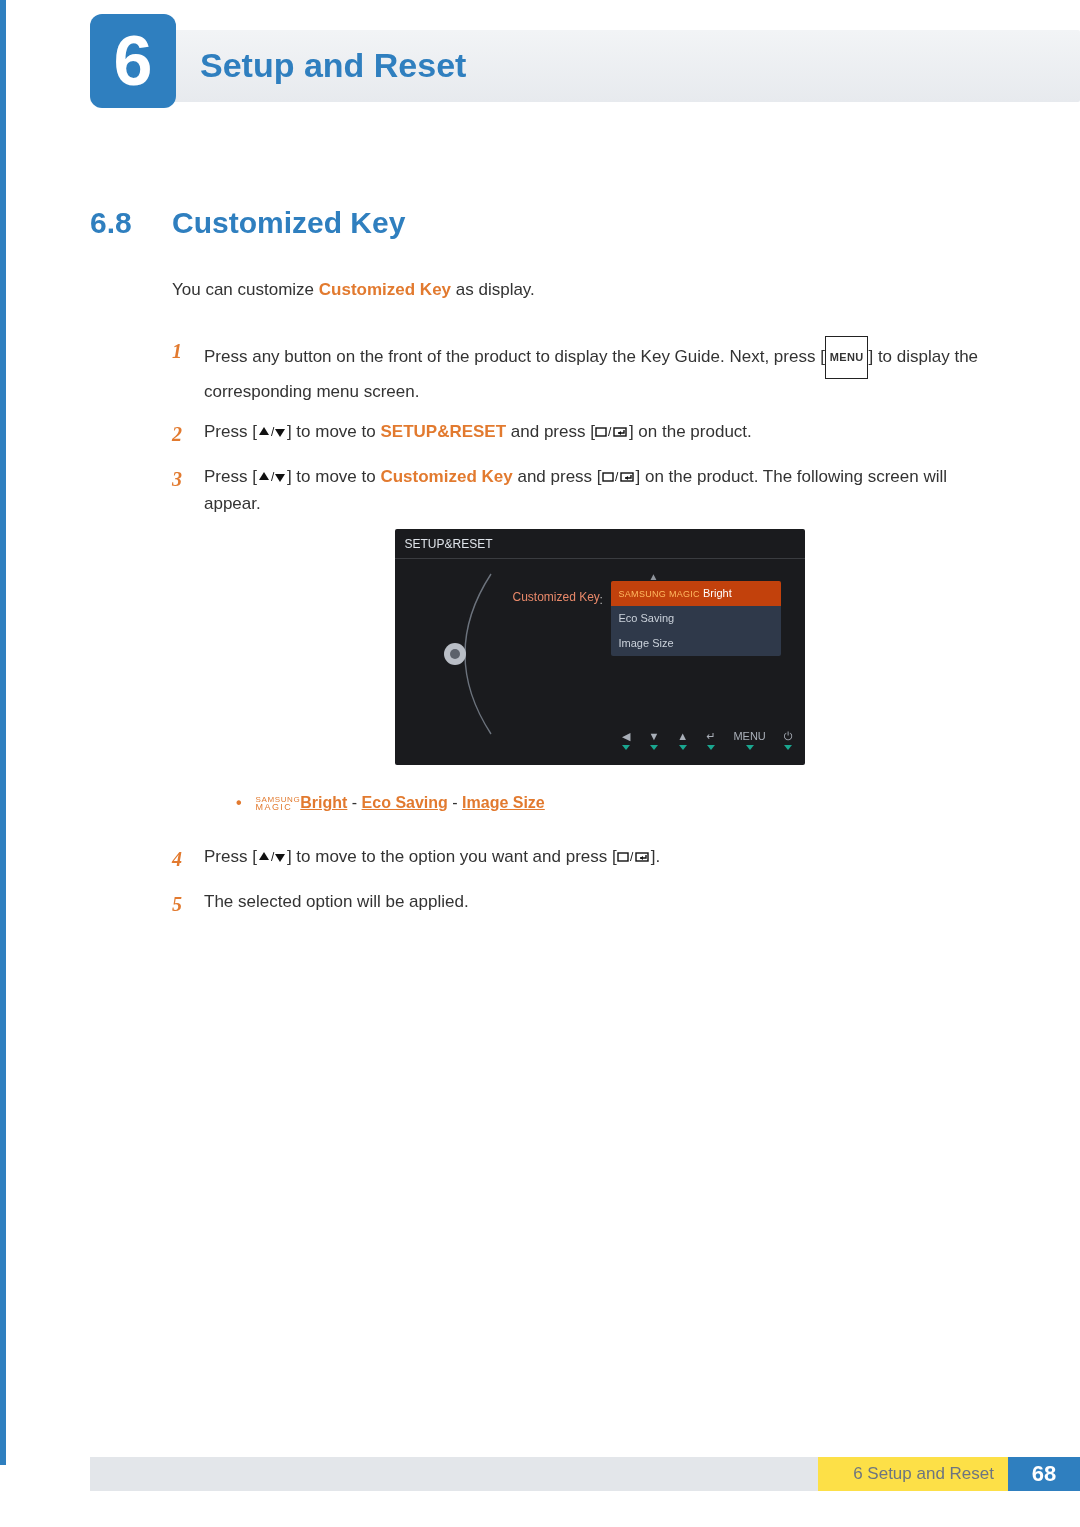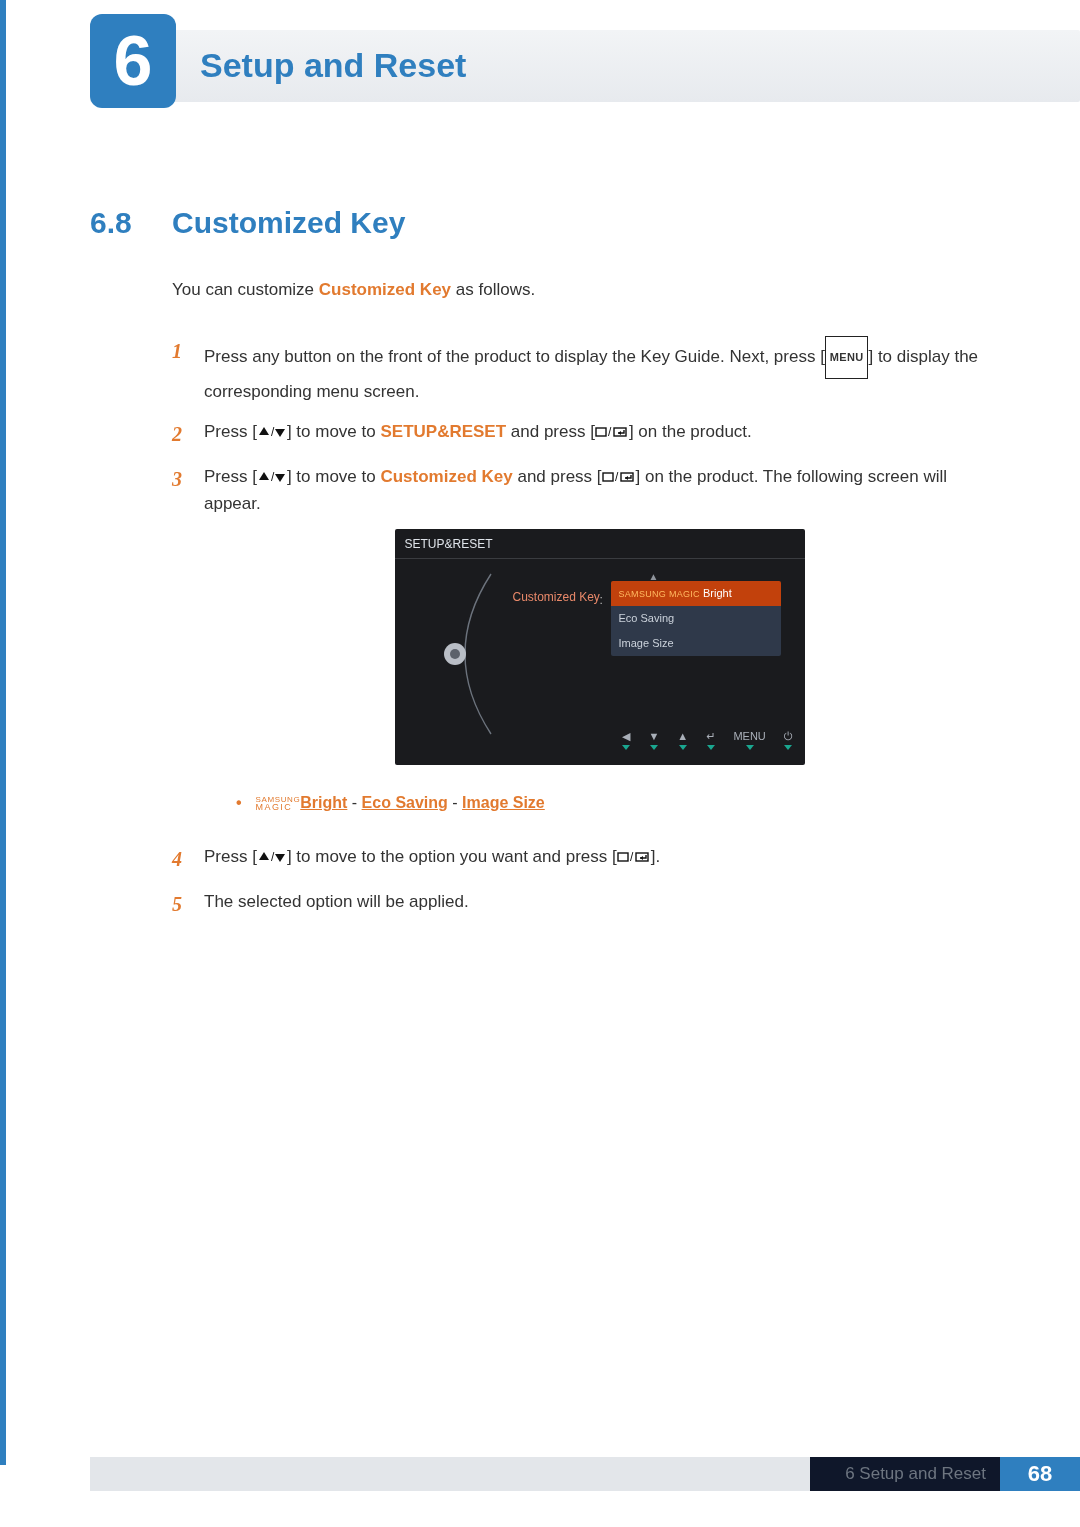--- a/index.html
+++ b/index.html
@@ -114,43 +114,43 @@
   .samsung-magic .sm1 { display:block; font-size:8px; color:#e27a2f; letter-spacing:.6px; }
   .samsung-magic .sm2 { display:block; font-size:9px; color:#e27a2f; letter-spacing:1.4px; }
   .ul { text-decoration: underline; text-decoration-color:#e27a2f; }
 
   
   .footer {
     position: absolute; left: 90px; right: 0; bottom: 36px; height: 34px;
     display:flex;
   }
   .footer-left { flex:1; background:#e3e6ea; }
-  .footer-mid { width: 190px; background:#0f172a; display:flex; align-items:center; justify-content:flex-end; padding-right:14px; color:#6d7580; font-size:17px; }
-  .footer-right { width: 80px; background:#2f7fbf; color:#fff; display:flex; align-items:center; justify-content:center; font-size:22px; font-weight:bold; }
+  .footer-mid { width: 190px; background:#fde047; display:flex; align-items:center; justify-content:flex-end; padding-right:14px; color:#6d7580; font-size:17px; }
+  .footer-right { width: 72px; background:#2f7fbf; color:#fff; display:flex; align-items:center; justify-content:center; font-size:22px; font-weight:bold; }
 </style>
 </head>
 <body>
 
 <div class="sidebar-stripe"></div>
 
 <div class="top-region">
   <div class="top-bar"></div>
   <div class="chapter-badge">6</div>
   <div class="chapter-title">Setup and Reset</div>
 </div>
 
 <div class="content">
 
   <div class="section-row">
     <div class="section-num">6.8</div>
     <div class="section-title">Customized Key</div>
   </div>
 
   <p class="intro">
-    <span>You can customize </span><span class="hl">Customized Key</span><span> as follows.</span>
+    <span>You can customize </span><span class="hl">Customized Key</span><span> as display.</span>
   </p>
 
 
   <ol class="steps">
     <li>
       <span class="num">1</span>
       <span class="txt">
         <span>Press any button on the front of the product to display the Key Guide. Next, press [</span><span class="menu-key">MENU</span><span>] to display the corresponding menu screen.</span>
       </span>
     </li>

